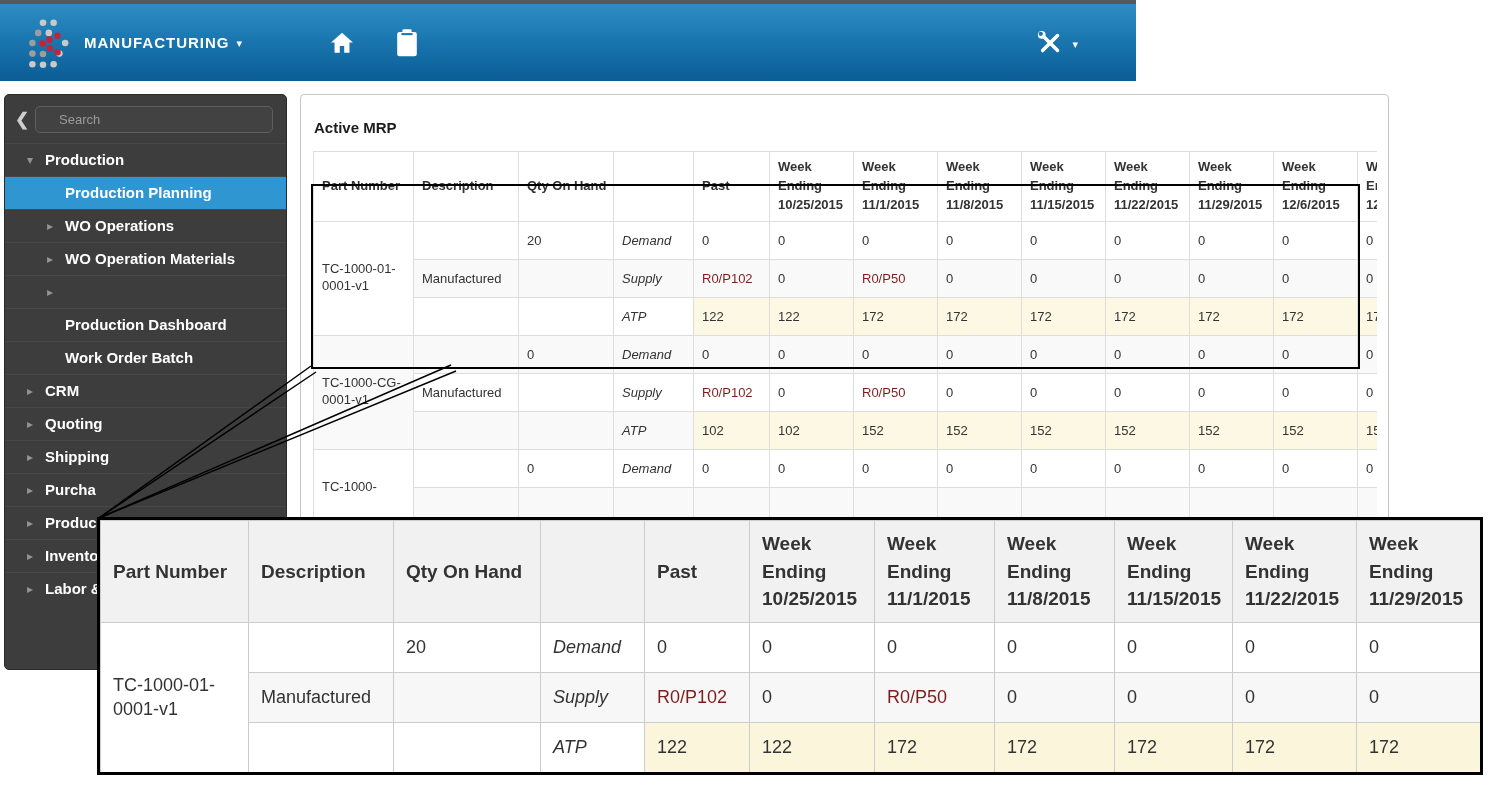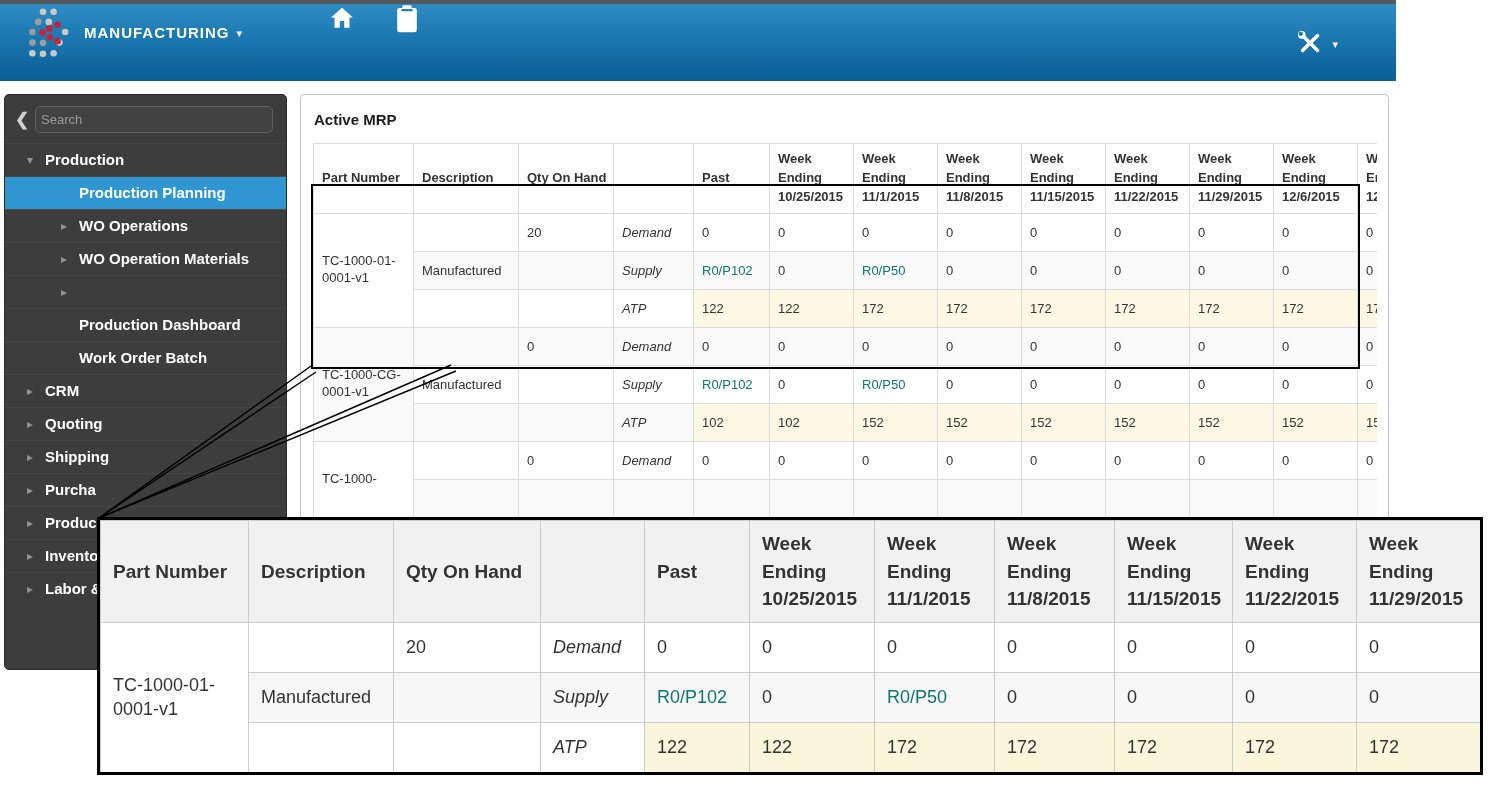--- a/index.html
+++ b/index.html
@@ -1,71 +1,71 @@
 <!DOCTYPE html>
 <html><head>
 <meta charset="utf-8">
 <style>
   * { box-sizing: border-box; margin: 0; padding: 0; }
   html,body { width:1500px; height:804px; background:#fff; overflow:hidden;
               font-family:"Liberation Sans","DejaVu Sans",sans-serif; }
   .page { position:relative; width:1500px; height:804px; background:#fff; }
 
   
-  .topbar { position:absolute; left:0; top:0; width:1396px; height:81px;
+  .topbar { position:absolute; left:0; top:0; width:1136px; height:81px;
             background:linear-gradient(180deg,#2f8cc3 0%,#1b77b0 45%,#0a5d95 100%);
-            border-top:4px solid #55595c; display:flex; align-items:flex-start; }
+            border-top:4px solid #55595c; display:flex; align-items:center; }
   .brand { display:flex; align-items:center; cursor:pointer; }
   .brand-logo { margin-left:16px; margin-right:14px; }
   .brand-label { color:#fff; font-size:15px; font-weight:bold; letter-spacing:1px; }
   .w-caret { color:#fff; font-size:11px; margin-left:7px; position:relative; top:1px; }
   .top-btn { background:none; border:none; cursor:pointer; margin-left:48px; display:flex; align-items:center; }
   .top-btn svg { display:block; }
   .tools-btn { position:absolute; right:58px; top:24px; }
 
   
   .sidebar { position:absolute; left:4px; top:94px; width:283px; height:576px;
              background:#3d3d3d; border:1px solid #2a2a2a; border-radius:5px; z-index:1; overflow:hidden; }
   .search-row { height:48px; display:flex; align-items:center; }
   .collapse-btn { width:26px; text-align:center; color:#cfcfcf; font-size:17px; font-weight:bold;
                   background:none; border:none; cursor:pointer; margin-left:4px; }
   .search-input { width:238px; height:27px; background:#424242; border:1px solid #5f5f5f;
-                  border-radius:5px; color:#ddd; font-size:13px; padding:0 5px; outline:none; }
+                  border-radius:5px; color:#ddd; font-size:13px; padding:0 23px; outline:none; }
   .search-input::placeholder { color:#9b9b9b; }
   .side-item { height:33px; line-height:32px; display:flex; align-items:center;
                border-top:1px solid #474747; color:#fff; font-size:15px; font-weight:bold;
                cursor:pointer; white-space:nowrap; }
   .side-item.lvl1 { padding-left:22px; }
-  .side-item.lvl2 { padding-left:56px; }
+  .side-item.lvl2 { padding-left:42px; }
   .side-item.selected { background:#2f96d2; }
   .side-caret { width:18px; color:#939393; font-size:12px; flex:0 0 18px; }
   .cr-down::before { content:"▾"; }
   .cr-right::before { content:"▸"; }
 
   
   .main-panel { position:absolute; left:300px; top:94px; width:1089px; height:560px;
                 background:#fff; border:1px solid #c6c6c6; border-radius:4px; z-index:1; }
   .panel-header { height:37px; background:#6d6d6d; border-radius:3px 3px 0 0;
                   color:#f4f4f4; font-size:15px; font-weight:bold; line-height:37px; padding-left:13px; }
   .panel-body { padding:0 12px; }
-  .section-title { font-size:15px; font-weight:bold; color:#1c1c1c; margin:16px 0 15px 1px; }
+  .section-title { font-size:15px; font-weight:bold; color:#1c1c1c; margin:24px 0 15px 1px; }
   .table-clip { width:1064px; overflow:hidden; }
 
   table.mrp { border-collapse:collapse; table-layout:fixed; width:1128px; background:#fff;
               font-size:13px; color:#333; }
   table.mrp th, table.mrp td { border:1px solid #ddd; padding:6px 8px; text-align:left; vertical-align:middle; }
   table.mrp th { font-weight:bold; height:68px; line-height:1.45; background:#fff; }
   table.mrp th.nowrap { white-space:nowrap; }
   table.mrp td { height:38px; white-space:nowrap; }
   table.mrp td.part { white-space:normal; line-height:1.3; }
   tr.stripe td { background:#f9f9f9; }
   td.lbl { font-style:italic; }
   td.atp { background:#fcf8e3 !important; }
   tr.stripe td.atp { background:#fcf8e3 !important; }
-  a.cell-link { color:#0f766e; text-decoration:none; cursor:pointer; }
+  a.cell-link { color:#7f1d1d; text-decoration:none; cursor:pointer; }
 
   
   .callout-rect { position:absolute; left:311px; top:184px; width:1049px; height:185px;
                   border:2px solid #000; z-index:4; pointer-events:none; }
   .leader-lines { position:absolute; left:0; top:0; width:1500px; height:804px;
                   z-index:5; pointer-events:none; }
 
   
   .zoom-overlay { position:absolute; left:97px; top:517px; width:1386px; height:258px;
                   background:#fff; border:3px solid #000; z-index:10; overflow:hidden; }

